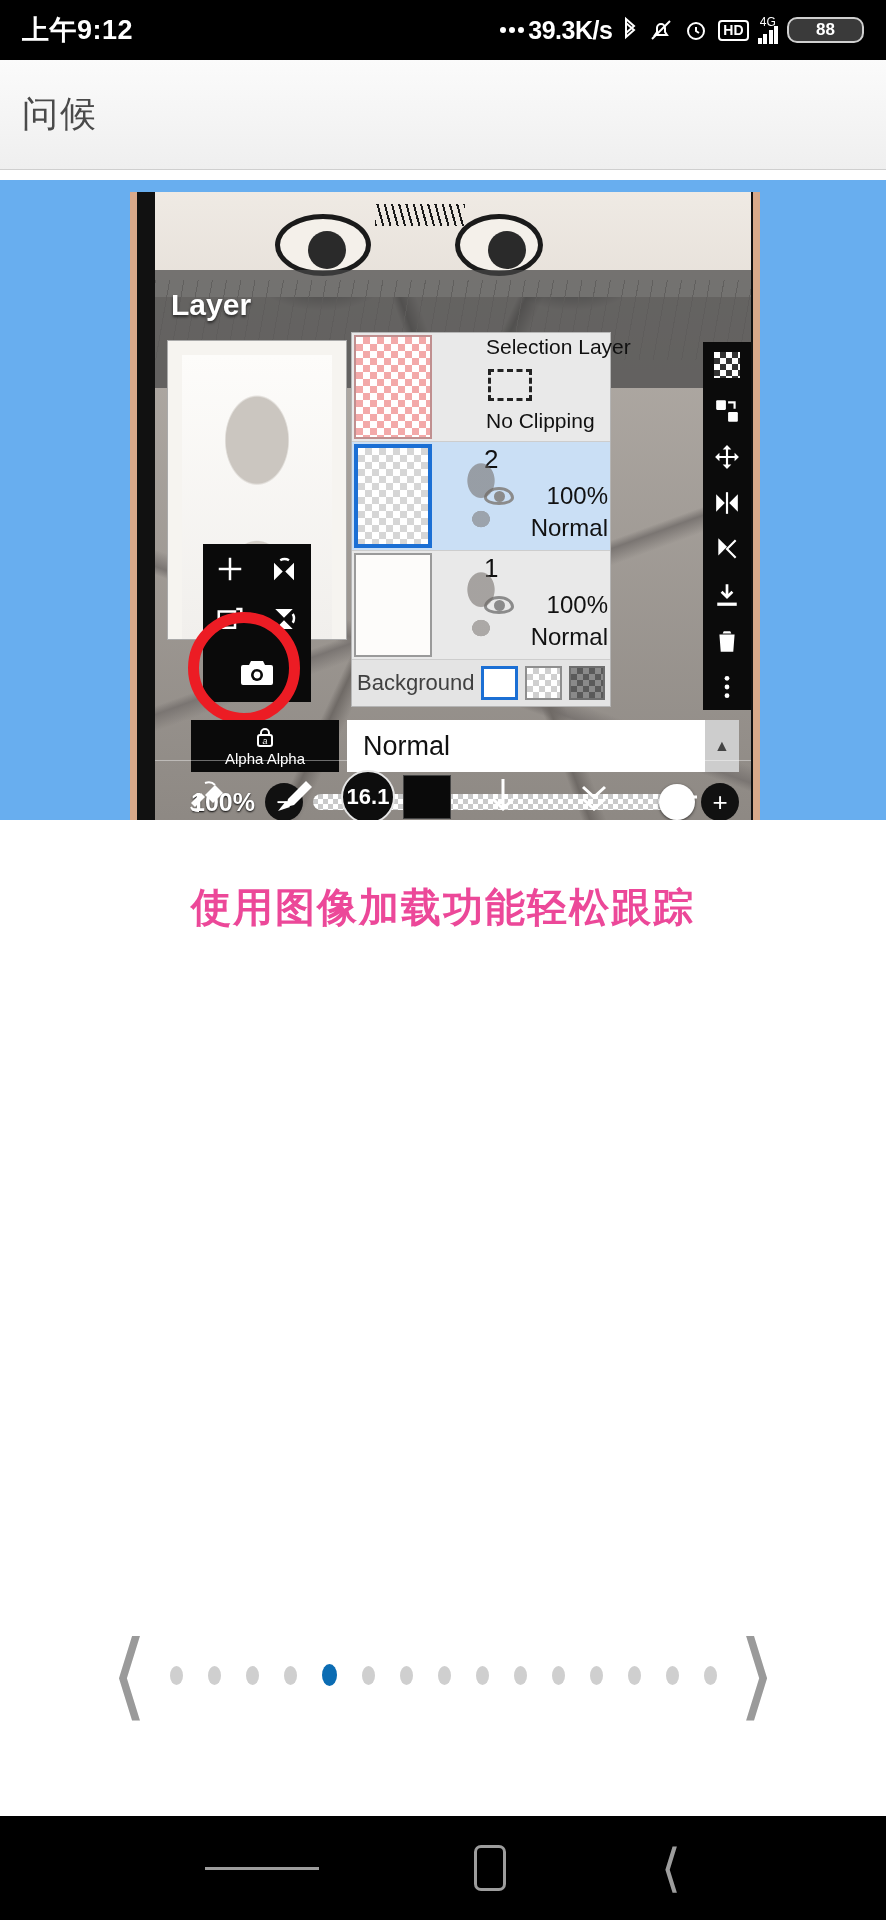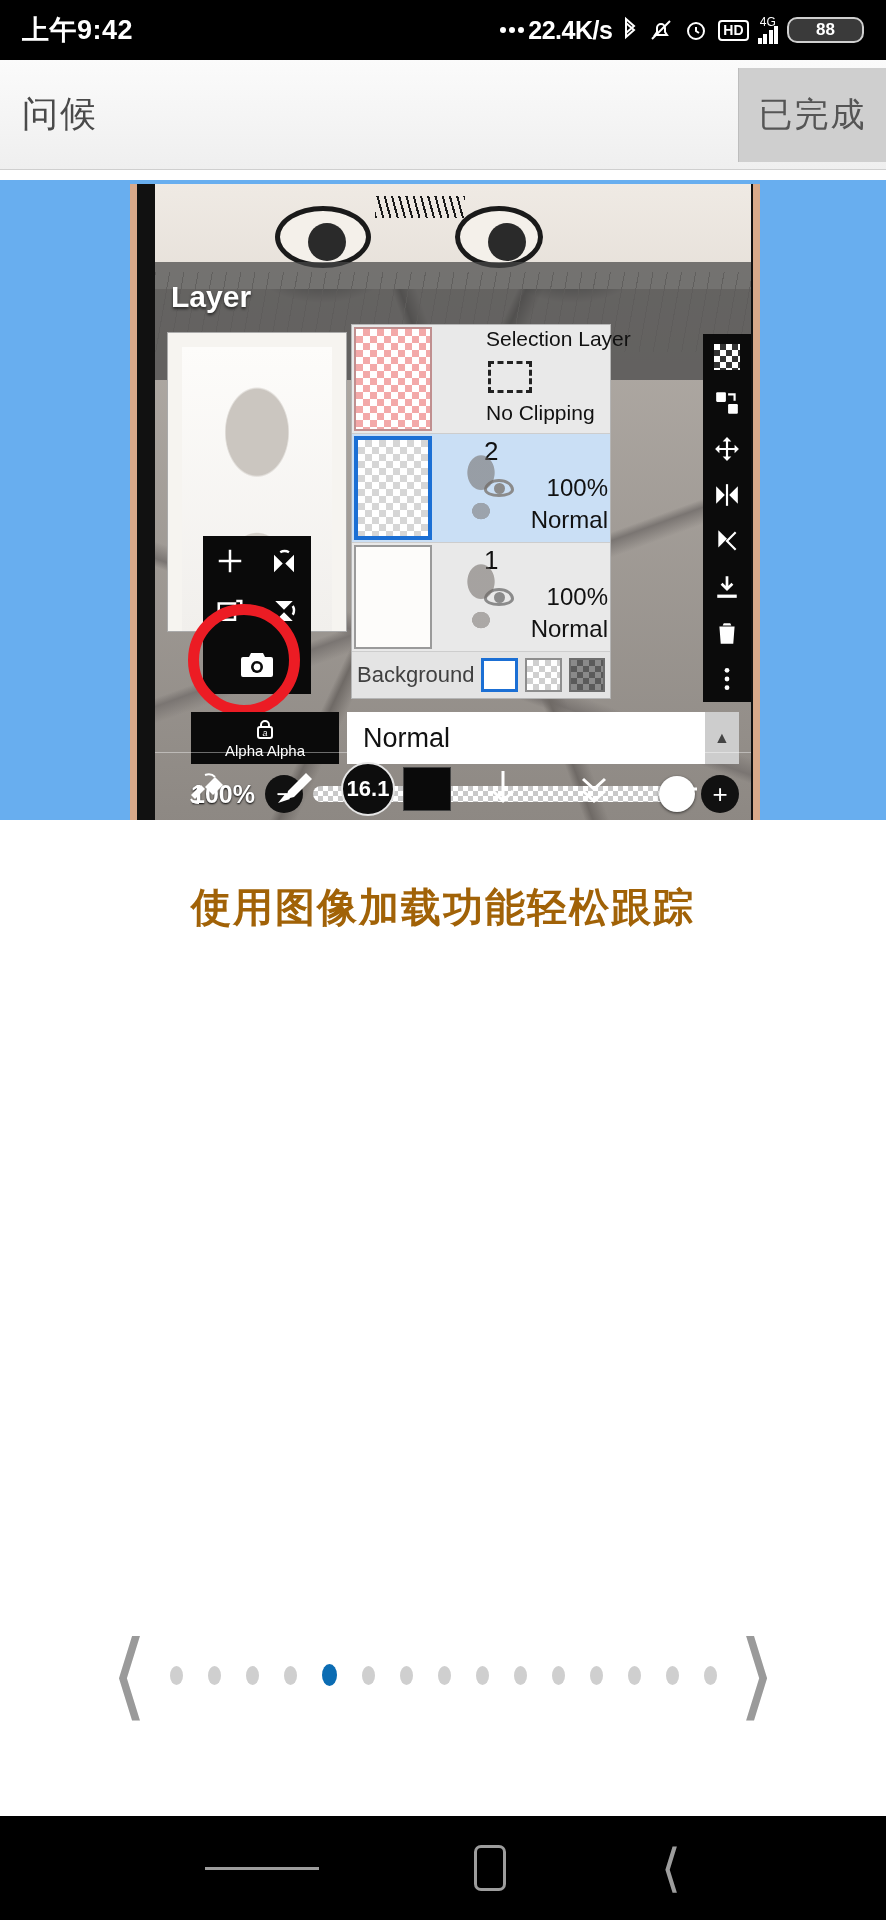--- a/index.html
+++ b/index.html
@@ -32,21 +32,21 @@
   .appbar-title{font-size:36px;color:#4a4a4a;letter-spacing:2px;}
   .done-btn{position:absolute;right:0;top:8px;height:94px;min-width:148px;
     background:#cfcfcf;border-left:1px solid #bdbdbd;display:flex;align-items:center;
     justify-content:center;color:#555;font-size:34px;letter-spacing:2px;padding:0 14px;}
 
   
   .slide{position:relative;width:886px;height:660px;background:#fff;}
   .shot{position:absolute;left:0;top:10px;width:886px;height:640px;background:#68aeef;
     overflow:hidden;}
   
-  .phone{position:absolute;left:130px;top:4px;width:630px;height:640px;background:#111;
+  .phone{position:absolute;left:130px;top:12px;width:630px;height:640px;background:#111;
     border-left:7px solid #d8a98a;border-right:7px solid #d8a98a;}
   .screen{position:absolute;left:18px;top:0;width:596px;height:640px;overflow:hidden;
     background:#cfcac4;}
   
   .canvasbg{position:absolute;inset:0;
     background:
       radial-gradient(ellipse 120px 70px at 28% 12%, #1b1b1b 0 4%, transparent 60%),
       radial-gradient(ellipse 120px 70px at 70% 12%, #1b1b1b 0 4%, transparent 60%),
       linear-gradient(115deg,transparent 46%,#6f6a66 47%,transparent 49%),
       linear-gradient(70deg,transparent 52%,#6f6a66 53%,transparent 55%),
@@ -182,21 +182,21 @@
     padding:0 14px;gap:8px;}
   .bt{display:flex;align-items:center;justify-content:center;color:#fff;}
   .bt svg{fill:#fff;}
   .brushsize{width:54px;height:54px;border-radius:50%;background:#0d0d0d;
     border:2px solid #e6e6e6;display:flex;align-items:center;justify-content:center;
     color:#fff;font-size:22px;font-weight:700;}
   .colorsw{width:48px;height:44px;background:#0a0a0a;border:1px solid #444;}
 
   
   .caption{width:886px;text-align:center;padding-top:50px;font-size:40px;
-    font-weight:700;color:#a16207;letter-spacing:2px;}
+    font-weight:700;color:#ec4899;letter-spacing:2px;}
 
   
   .pager{position:absolute;left:0;top:1600px;width:886px;height:150px;
     display:flex;align-items:center;justify-content:center;gap:0;}
   .chev{color:#9a9a9a;font-size:95px;line-height:1;font-weight:300;
     padding:0 22px;font-family:"DejaVu Sans",sans-serif;}
   .dots{display:flex;align-items:center;gap:25px;}
   .dot{width:13px;height:19px;border-radius:50%;background:#cfcfcf;display:block;}
   .dot.on{background:#0b6cb3;width:15px;height:22px;}
 
@@ -206,29 +206,29 @@
   .nav-ico{display:flex;align-items:center;justify-content:center;}
   .nav-menu i{display:block;width:38px;height:3px;background:#9d9d9d;margin:6px 0;}
   .nav-home{width:32px;height:46px;border:3px solid #9d9d9d;border-radius:7px;}
   .nav-back{color:#9d9d9d;font-size:52px;line-height:1;font-weight:300;
     font-family:"DejaVu Sans",sans-serif;}
 </style>
 </head>
 <body>
 
 <div class="statusbar">
-  <div class="sb-time">上午9:42</div>
+  <div class="sb-time">上午9:12</div>
   <div class="sb-right">
     <div class="sb-net">
       <span class="dots3">
           <i></i>
           <i></i>
           <i></i>
         </span>
-      <span>22.4K/s</span>
+      <span>39.3K/s</span>
     </div>
     <span class="sb-ico">
       <svg width="18" height="28" viewBox="0 0 18 28">
           <path d="M5 7l8 7-8 7V3l8 7-8 7" stroke="#fff" stroke-width="2" fill="none"></path>
         </svg>
     </span>
     <span class="sb-ico">
       <svg width="26" height="26" viewBox="0 0 26 26">
           <path d="M7 18h12l-2-3v-4a4 4 0 0 0-8 0v4l-2 3z" fill="none" stroke="#fff" stroke-width="2"></path>
           <line x1="4" y1="22" x2="22" y2="4" stroke="#fff" stroke-width="2"></line>
@@ -249,21 +249,20 @@
           <i></i>
           <i></i>
         </span>
     </span>
     <span class="batt">88</span>
   </div>
 </div>
 
 <div class="appbar">
   <div class="appbar-title">问候</div>
-  <div class="done-btn">已完成</div>
 </div>
 
 <div class="slide">
   <div class="shot">
     <div class="phone">
       <div class="screen">
 
         <div class="canvasbg"></div>
         <div class="eyesband">
           <div class="eye l"></div>

